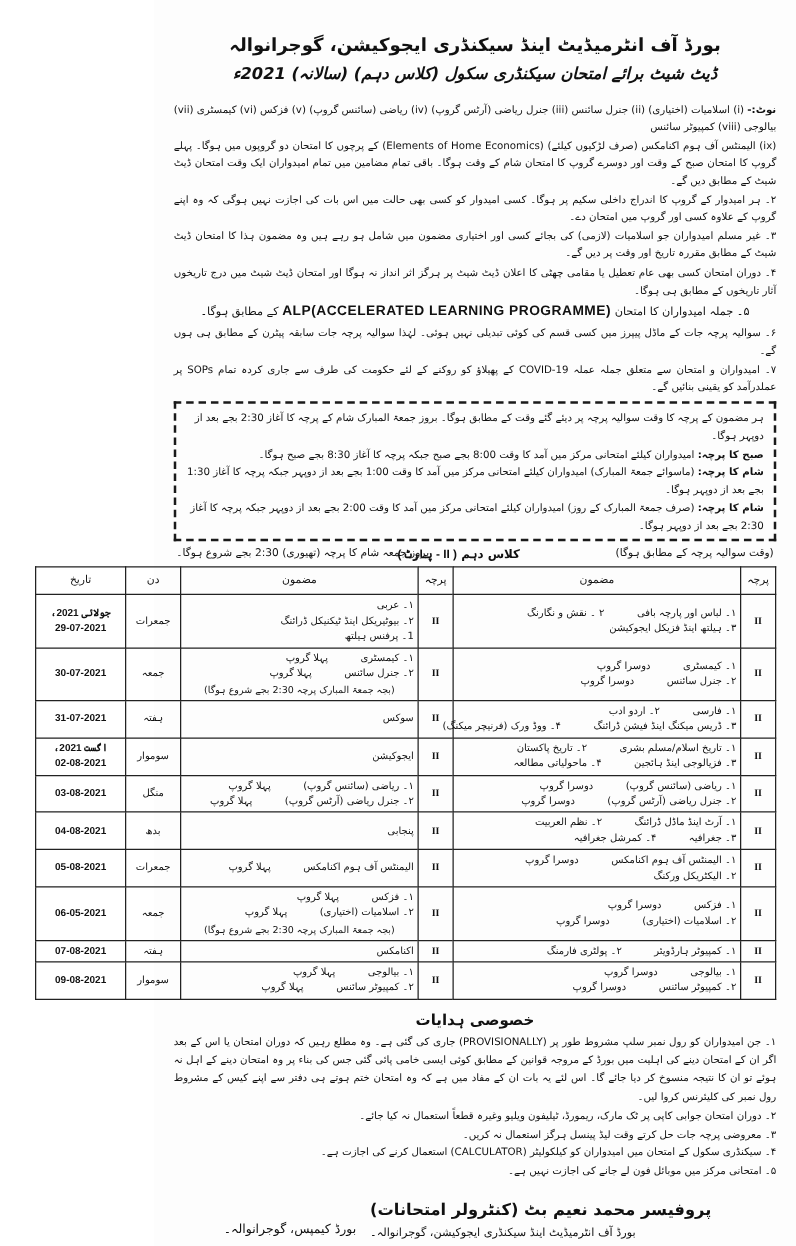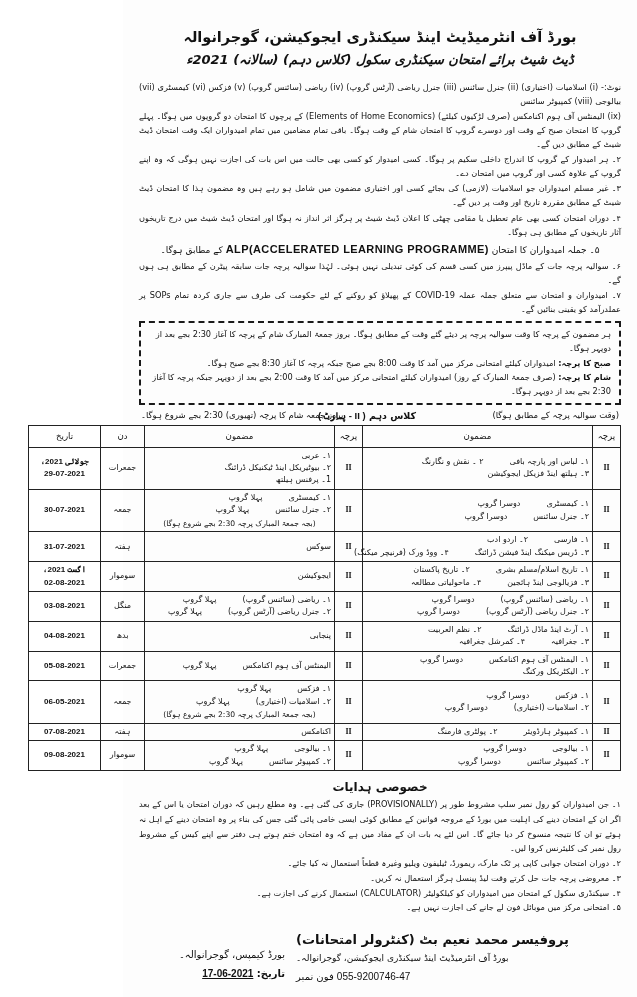--- a/index.html
+++ b/index.html
@@ -46,21 +46,21 @@
     margin-top: 9px;
     font-size: 8.2px;
     line-height: 1.72;
     text-align: justify;
   }
   .notes .note-row {
     display: block;
     margin-bottom: 1px;
   }
   .note-lead {
-    font-weight: normal;
+    font-weight: bold;
   }
   .en {
     direction: ltr;
     unicode-bidi: isolate;
     display: inline-block;
     font-family: "Liberation Sans", sans-serif;
   }
   .alp-line {
     text-align: center;
     font-size: 9px;
@@ -277,20 +277,24 @@
     </div>
     <div class="note-row">۶۔ سوالیہ پرچہ جات کے ماڈل پیپرز میں کسی قسم کی کوئی تبدیلی نہیں ہوئی۔ لہٰذا سوالیہ پرچہ جات سابقہ پیٹرن کے مطابق ہی ہوں گے۔</div>
     <div class="note-row">۷۔ امیدواران و امتحان سے متعلق جملہ عملہ COVID-19 کے پھیلاؤ کو روکنے کے لئے حکومت کی طرف سے جاری کردہ تمام SOPs پر عملدرآمد کو یقینی بنائیں گے۔</div>
   </div>
 
   <div class="timing-box">
     <div class="t-row">ہر مضمون کے پرچہ کا وقت سوالیہ پرچہ پر دیئے گئے وقت کے مطابق ہوگا۔ بروز جمعۃ المبارک شام کے پرچہ کا آغاز 2:30 بجے بعد از دوپہر ہوگا۔</div>
     <div class="t-row">
       <span class="t-label">صبح کا پرچہ:</span>
       <span>امیدواران کیلئے امتحانی مرکز میں آمد کا وقت 8:00 بجے صبح جبکہ پرچہ کا آغاز 8:30 بجے صبح ہوگا۔</span>
+    </div>
+    <div class="t-row">
+      <span class="t-label">شام کا پرچہ:</span>
+      <span>(ماسوائے جمعۃ المبارک) امیدواران کیلئے امتحانی مرکز میں آمد کا وقت 1:00 بجے بعد از دوپہر جبکہ پرچہ کا آغاز 1:30 بجے بعد از دوپہر ہوگا۔</span>
     </div>
     <div class="t-row">
       <span class="t-label">شام کا پرچہ:</span>
       <span>(صرف جمعۃ المبارک کے روز) امیدواران کیلئے امتحانی مرکز میں آمد کا وقت 2:00 بجے بعد از دوپہر جبکہ پرچہ کا آغاز 2:30 بجے بعد از دوپہر ہوگا۔</span>
     </div>
   </div>
 
   <div class="table-caption">
     <span class="cap-right">(وقت سوالیہ پرچہ کے مطابق ہوگا)</span>
     <span class="cap-center">

